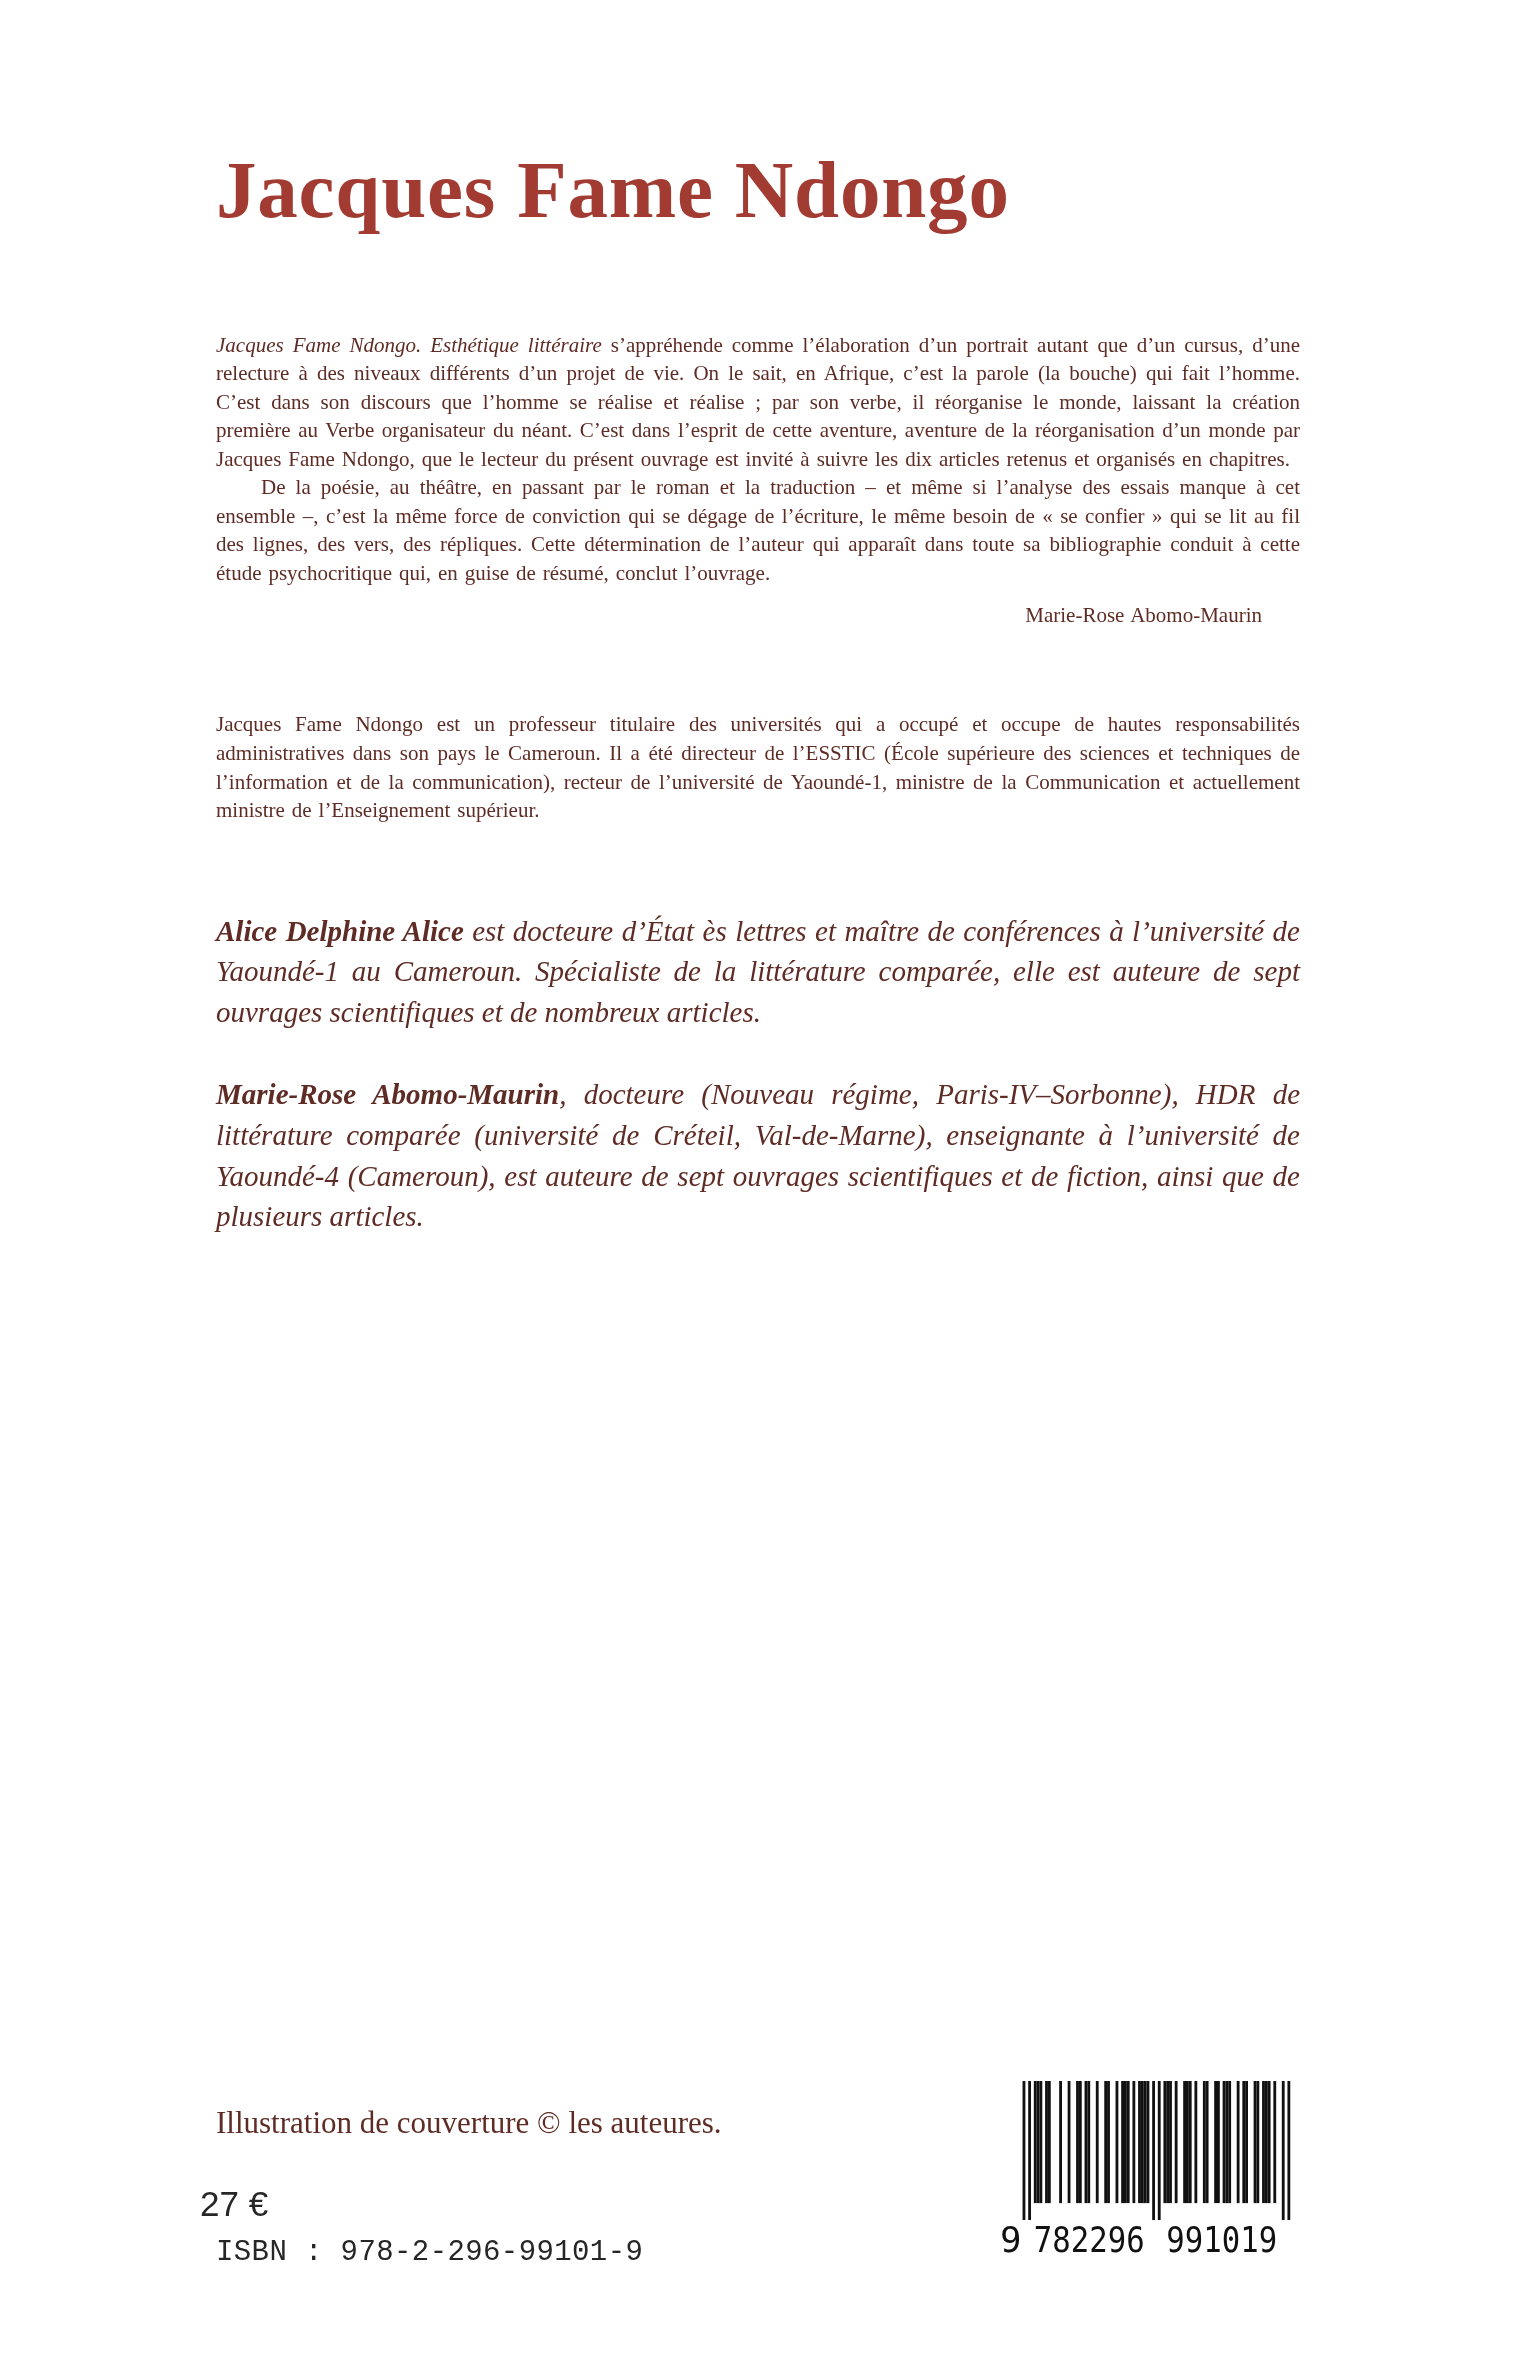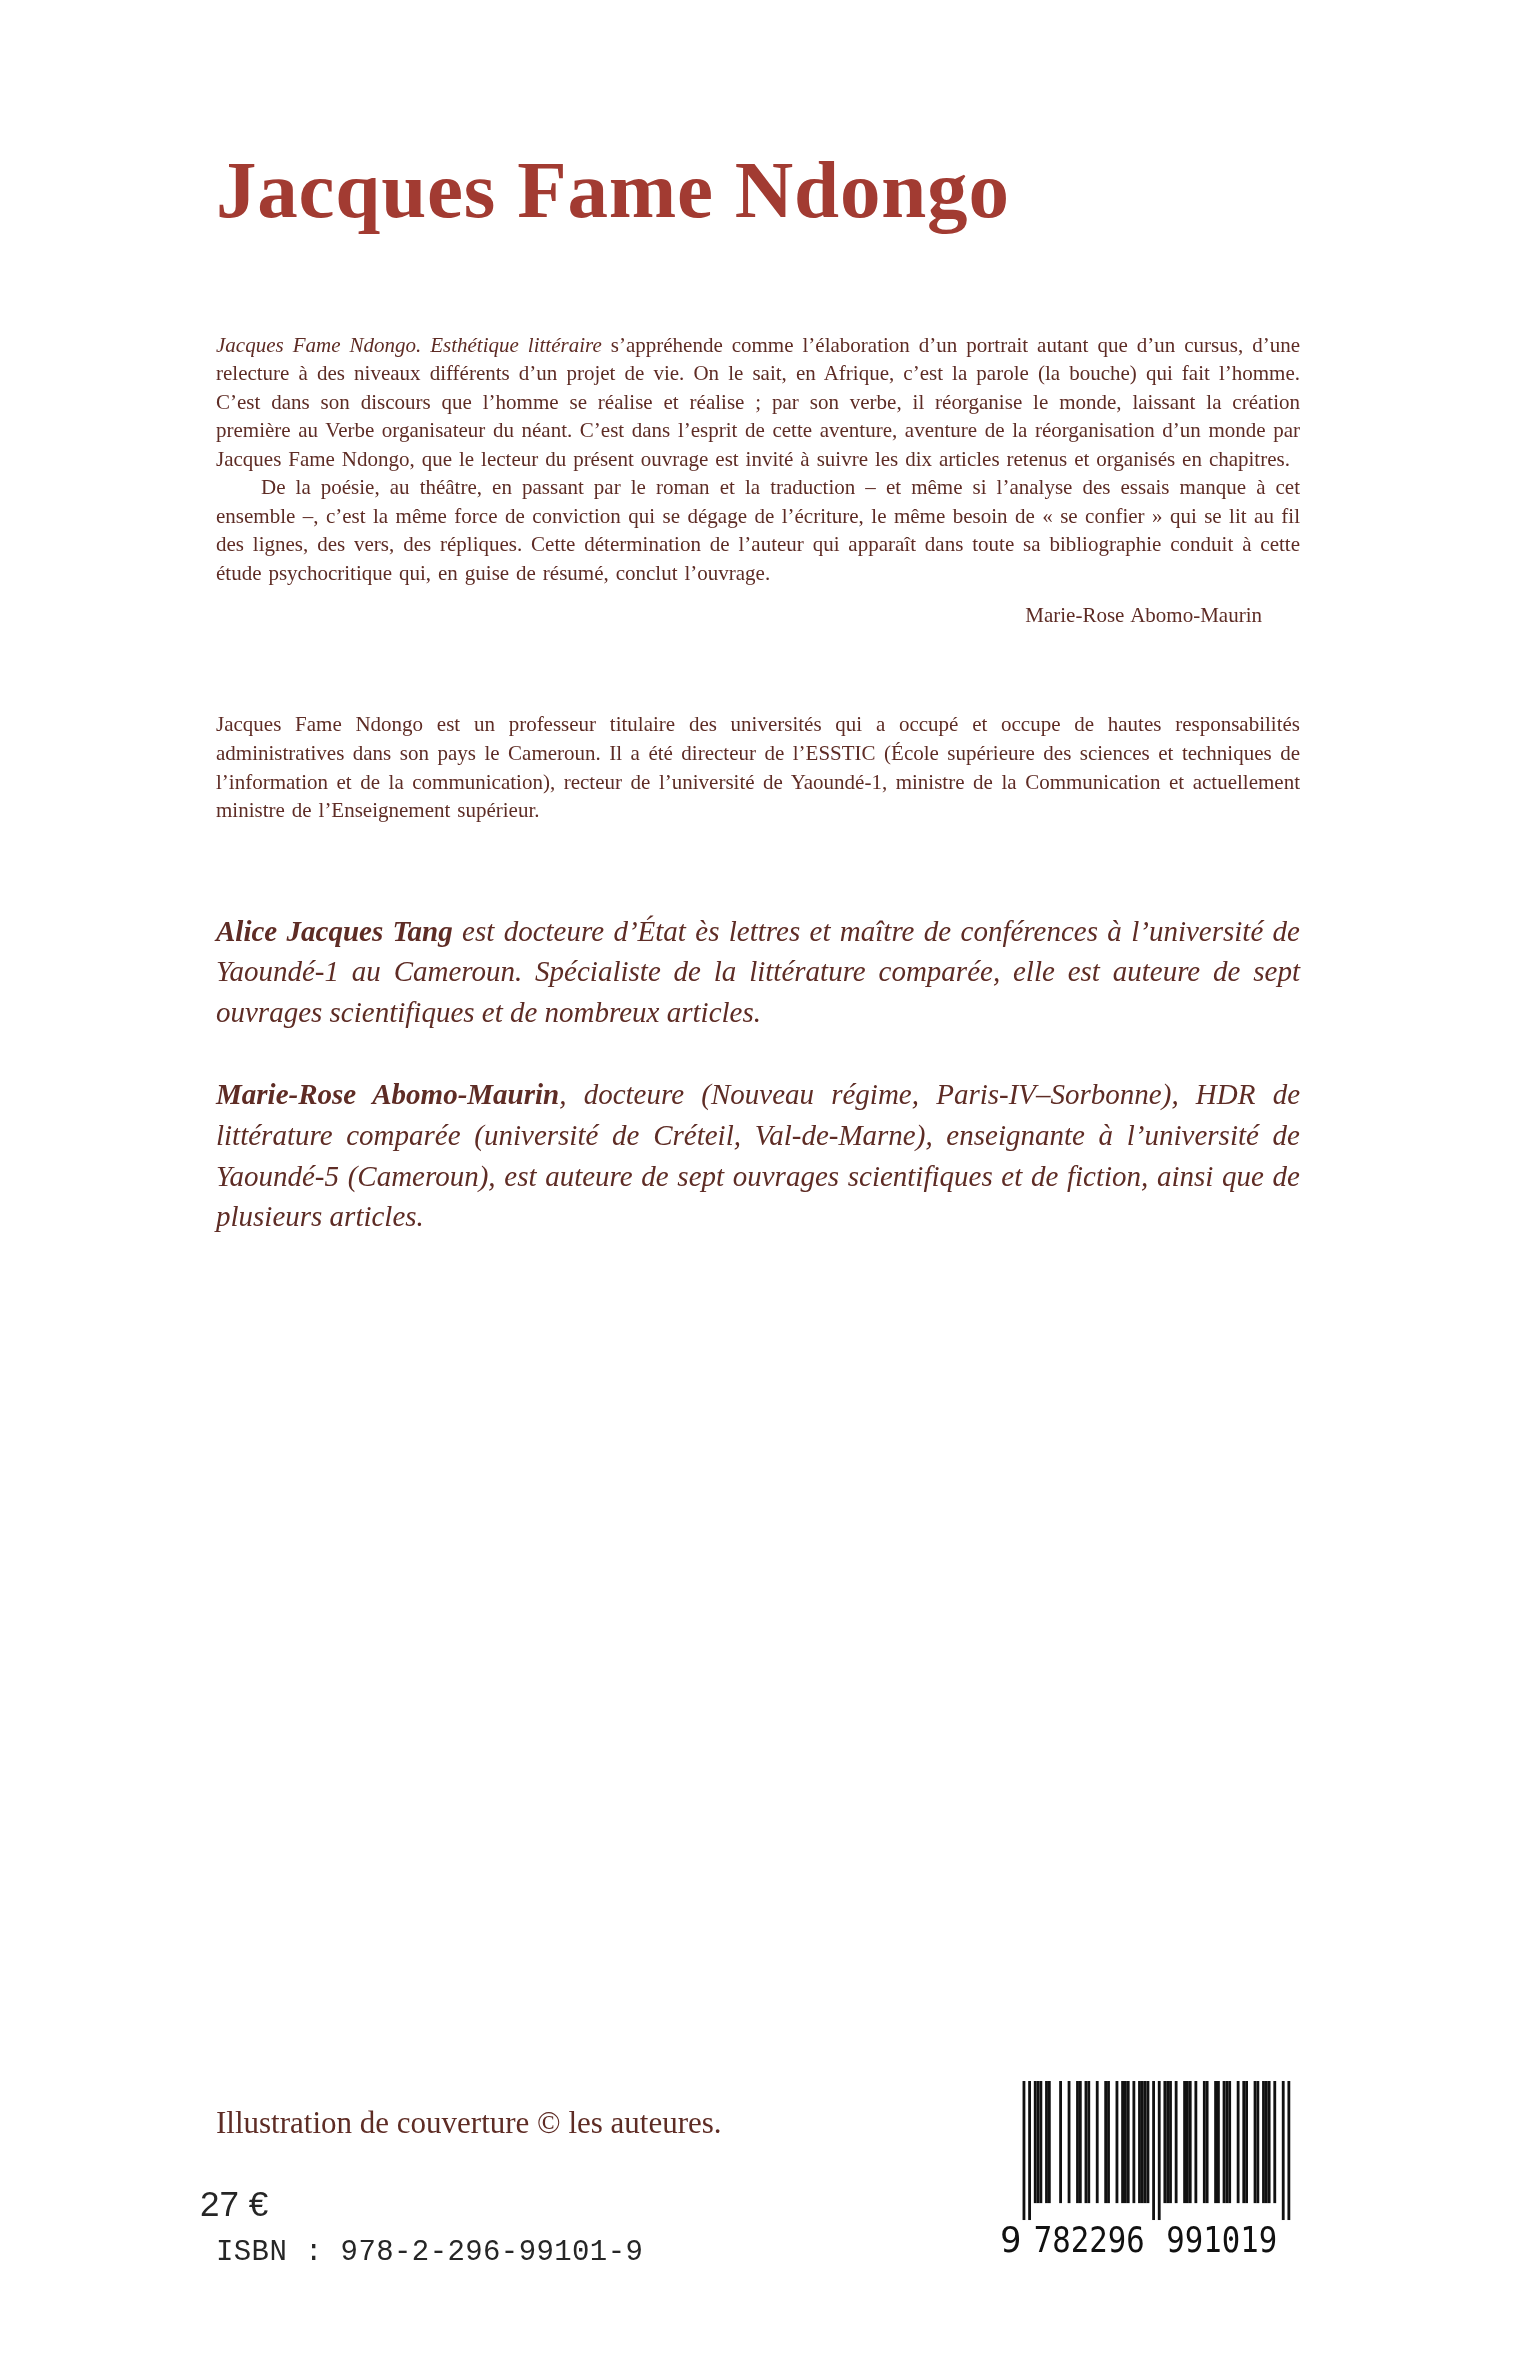--- a/index.html
+++ b/index.html
@@ -112,22 +112,22 @@
       <p><em>Jacques Fame Ndongo. Esthétique littéraire</em><span> s’appréhende comme l’élaboration d’un portrait autant que d’un cursus, d’une relecture à des niveaux différents d’un projet de vie. On le sait, en Afrique, c’est la parole (la bouche) qui fait l’homme. C’est dans son discours que l’homme se réalise et réalise ; par son verbe, il réorganise le monde, laissant la création première au Verbe organisateur du néant. C’est dans l’esprit de cette aventure, aventure de la réorganisation d’un monde par Jacques Fame Ndongo, que le lecteur du présent ouvrage est invité à suivre les dix articles retenus et organisés en chapitres.</span></p>
       <p class="indent">De la poésie, au théâtre, en passant par le roman et la traduction – et même si l’analyse des essais manque à cet ensemble –, c’est la même force de conviction qui se dégage de l’écriture, le même besoin de « se confier » qui se lit au fil des lignes, des vers, des répliques. Cette détermination de l’auteur qui apparaît dans toute sa bibliographie conduit à cette étude psychocritique qui, en guise de résumé, conclut l’ouvrage.</p>
       <p class="attribution">Marie-Rose Abomo-Maurin</p>
     </section>
 
     <section class="bio bodytext">
       <p>Jacques Fame Ndongo est un professeur titulaire des universités qui a occupé et occupe de hautes responsabilités administratives dans son pays le Cameroun. Il a été directeur de l’ESSTIC (École supérieure des sciences et techniques de l’information et de la communication), recteur de l’université de Yaoundé-1, ministre de la Communication et actuellement ministre de l’Enseignement supérieur.</p>
     </section>
 
     <section class="editors">
-      <p><span class="editor-name">Alice Jacques Tang</span><span> est docteure d’État ès lettres et maître de conférences à l’université de Yaoundé-1 au Cameroun. Spécialiste de la littérature comparée, elle est auteure de sept ouvrages scientifiques et de nombreux articles.</span></p>
-      <p><span class="editor-name">Marie-Rose Abomo-Maurin</span><span>, docteure (Nouveau régime, Paris-IV–Sorbonne), HDR de littérature comparée (université de Créteil, Val-de-Marne), enseignante à l’université de Yaoundé-5 (Cameroun), est auteure de sept ouvrages scientifiques et de fiction, ainsi que de plusieurs articles.</span></p>
+      <p><span class="editor-name">Alice Delphine Alice</span><span> est docteure d’État ès lettres et maître de conférences à l’université de Yaoundé-1 au Cameroun. Spécialiste de la littérature comparée, elle est auteure de sept ouvrages scientifiques et de nombreux articles.</span></p>
+      <p><span class="editor-name">Marie-Rose Abomo-Maurin</span><span>, docteure (Nouveau régime, Paris-IV–Sorbonne), HDR de littérature comparée (université de Créteil, Val-de-Marne), enseignante à l’université de Yaoundé-4 (Cameroun), est auteure de sept ouvrages scientifiques et de fiction, ainsi que de plusieurs articles.</span></p>
     </section>
 
   </div>
 
   <div class="credit">Illustration de couverture © les auteures.</div>
 
   <div class="price">27 €</div>
 
   <div class="isbn">ISBN : 978-2-296-99101-9</div>
 

